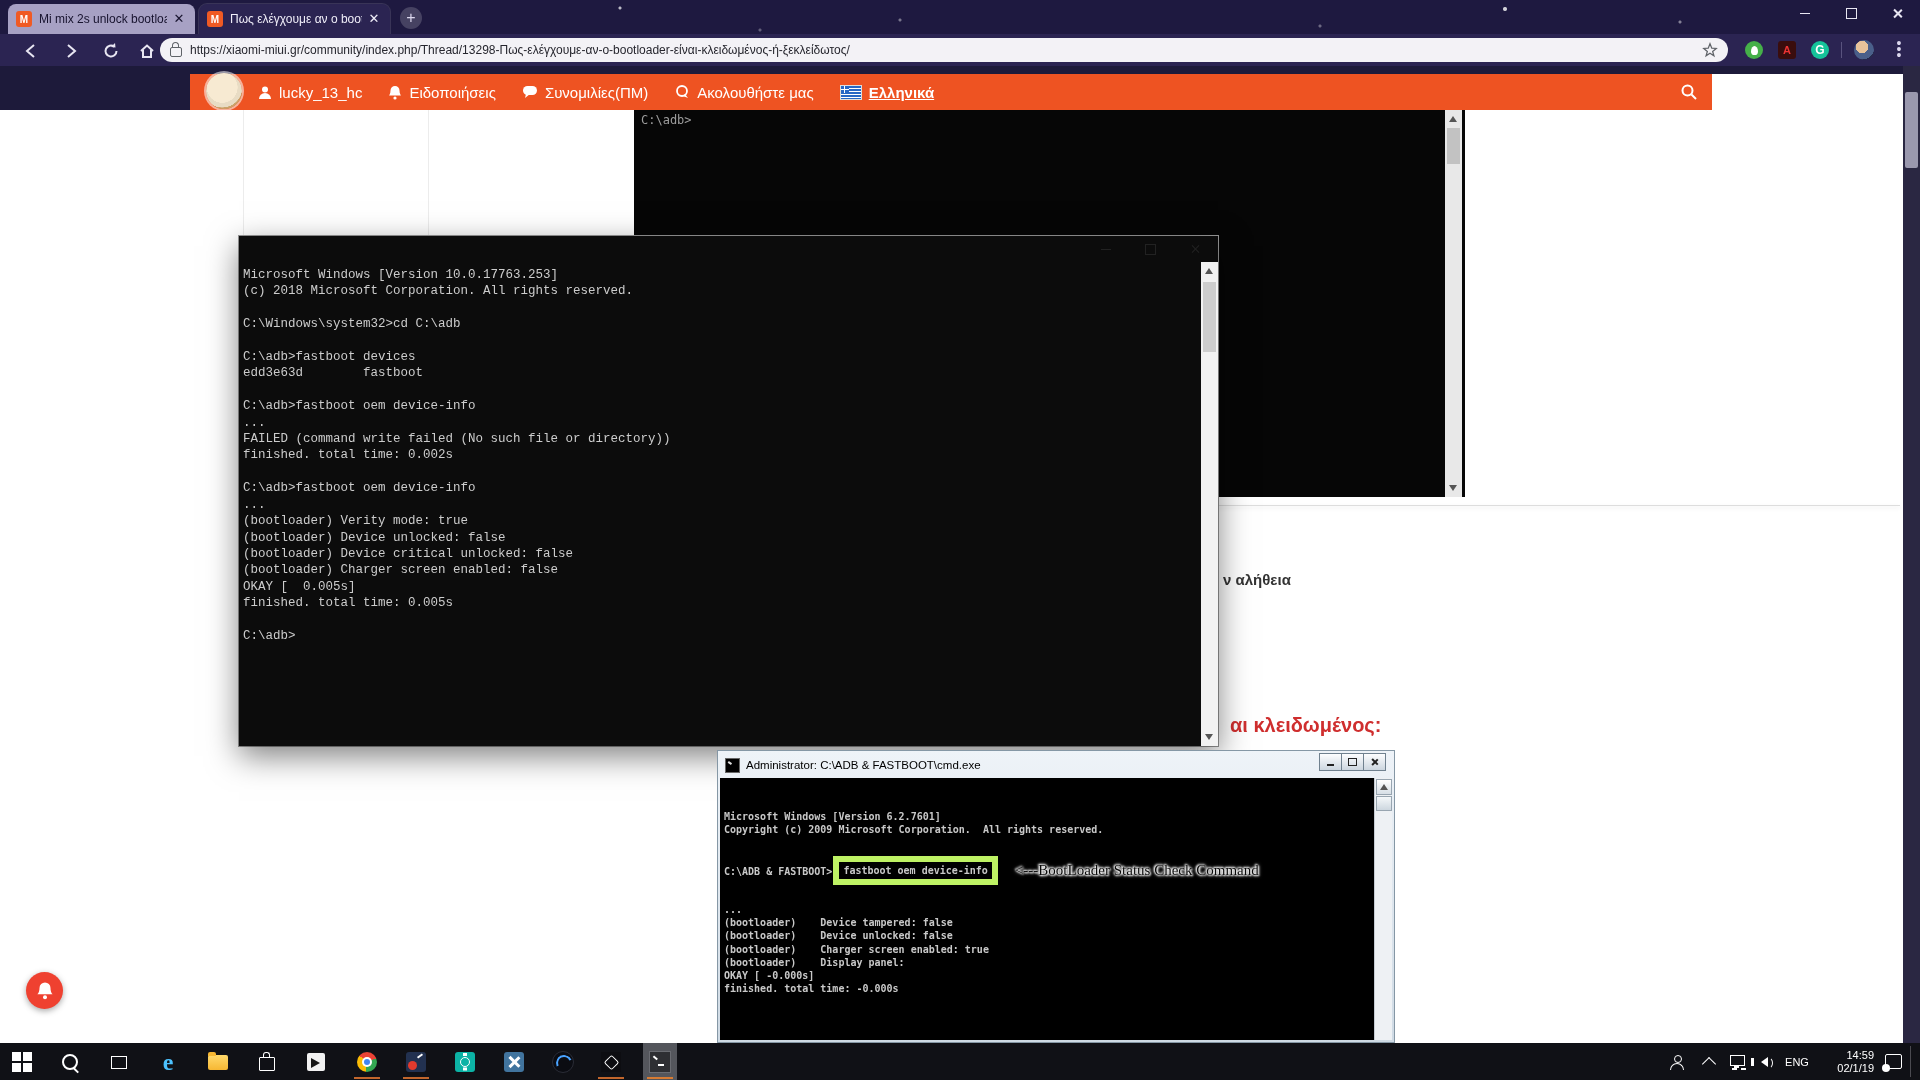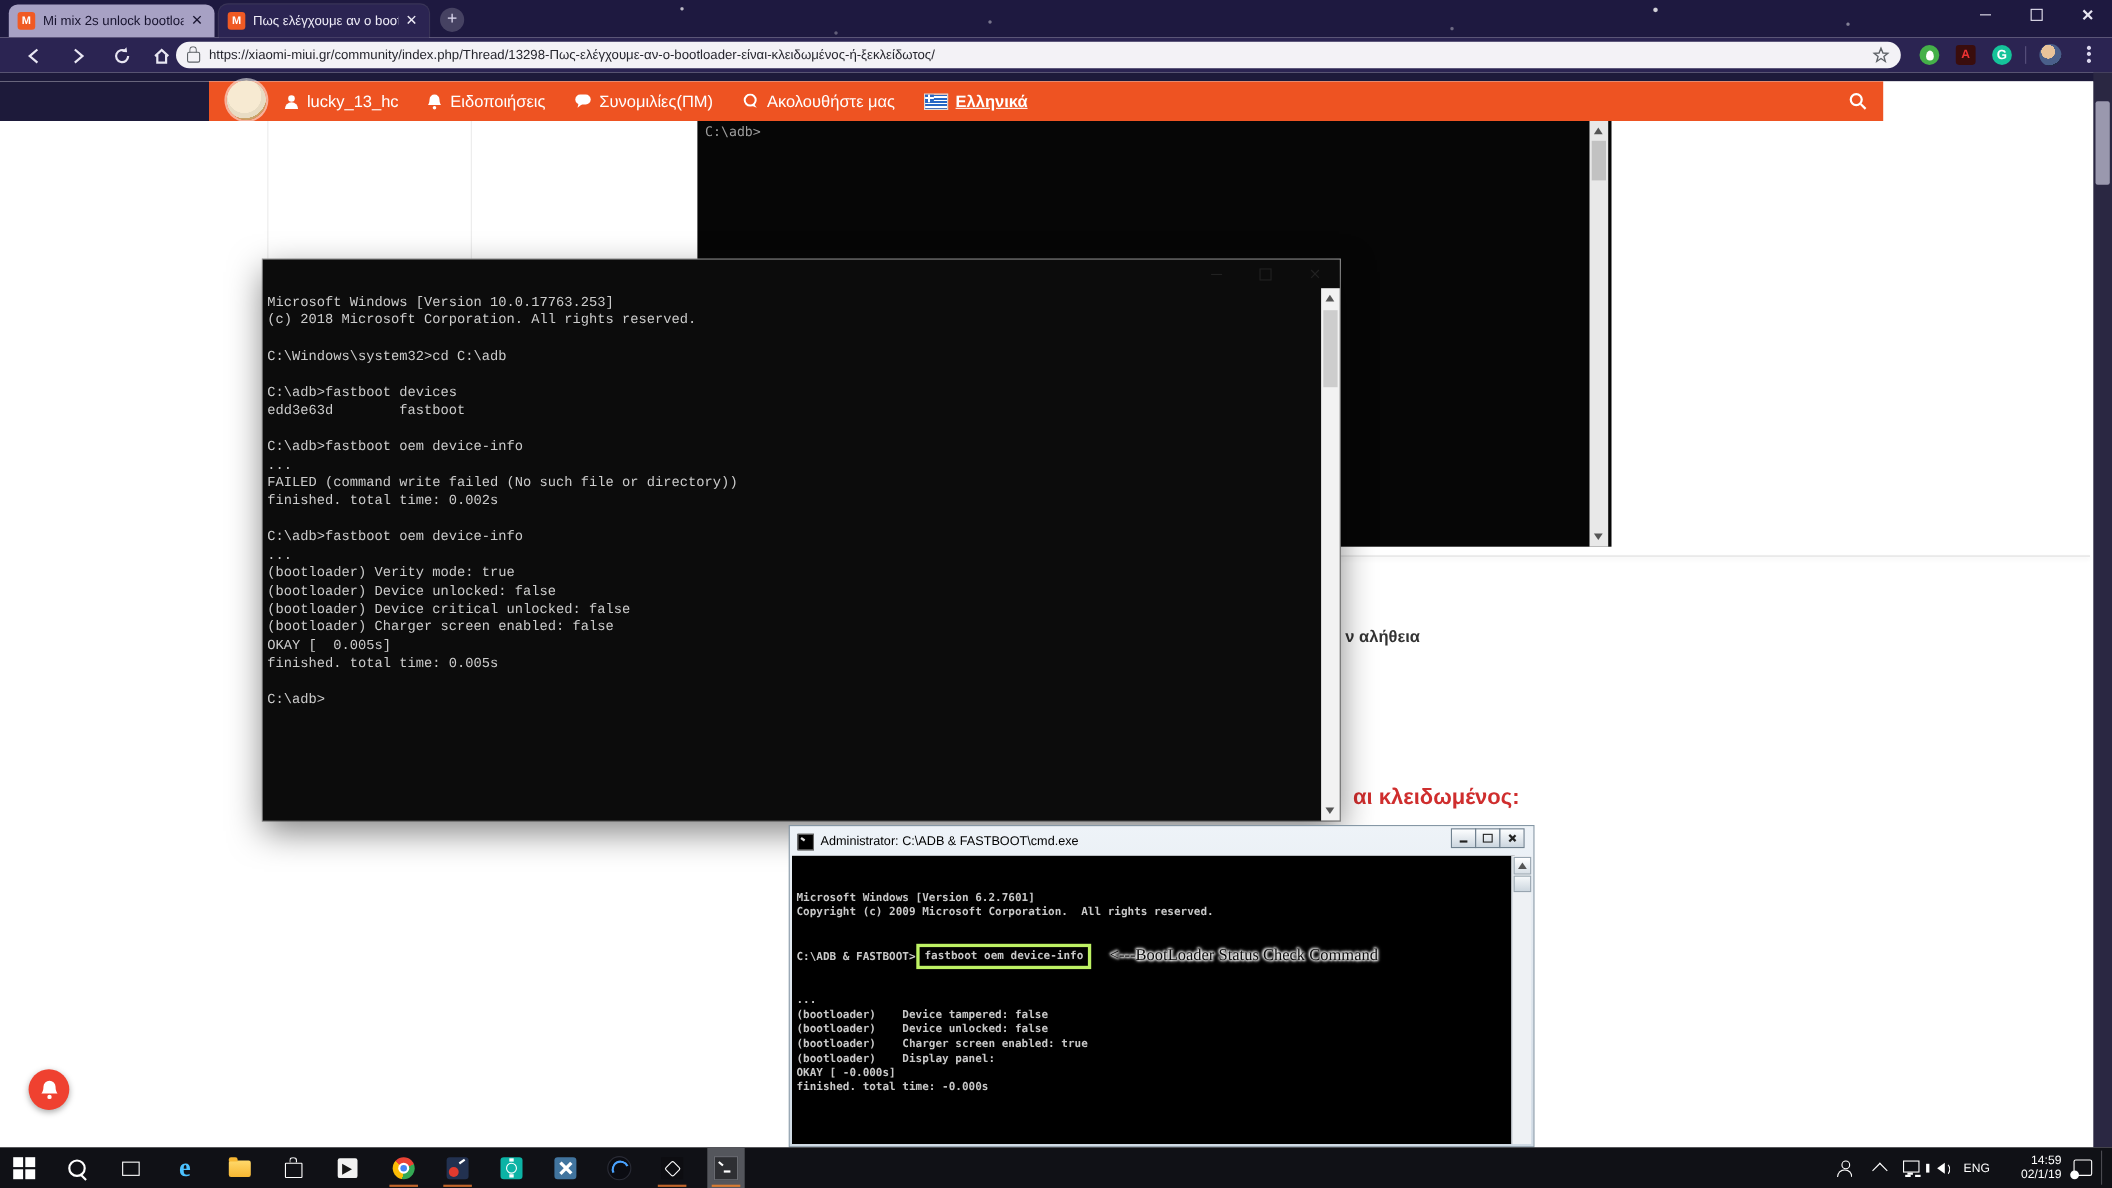--- a/index.html
+++ b/index.html
@@ -115,21 +115,21 @@
     display:flex;align-items:center;justify-content:center;margin-left:-1px;}
   .w7b-min i{width:7px;height:1.5px;background:#222;display:block;margin-top:6px;}
   .w7b-max i{width:7px;height:6px;border:1px solid #222;display:block;}
   .w7b-close i{position:relative;width:8px;height:8px;display:block;}
   .w7b-close i::before,.w7b-close i::after{content:"";position:absolute;left:3.5px;top:0;width:1.5px;height:8px;background:#222;}
   .w7b-close i::before{transform:rotate(45deg);} .w7b-close i::after{transform:rotate(-45deg);}
   .w7-con{position:absolute;left:2px;top:27px;width:657px;bottom:2px;background:#000;overflow:hidden;
     font-family:"DejaVu Sans Mono",monospace;font-size:10px;line-height:13.3px;font-weight:bold;color:#c8c8c8;
     white-space:pre;padding:5px 0 0 4px;box-sizing:border-box;}
   .w7-cmdrow{height:13.3px;white-space:pre;}
-  .w7-boxed{display:inline-block;border:3px solid #bef264;padding:2px 4px;position:relative;top:-1px;margin:-6px 1px;}
+  .w7-boxed{display:inline-block;border:6px solid #bef264;padding:2px 4px;position:relative;top:-1px;margin:-6px 1px;}
   .w7-note{font-family:"Liberation Serif",serif;font-weight:normal;font-size:15px;color:#0a0a0a;margin-left:16px;
     text-shadow:0 0 2px #fff,0 0 3px #fff,0 0 4px #fff,1px 1px 2px #fff,-1px -1px 2px #fff;}
   .w7-sb{position:absolute;right:2px;top:27px;width:17px;bottom:2px;background:#eef1f4;border-left:1px solid #c6cdd4;}
   .w7-sb .btn{position:absolute;left:1px;width:14px;height:14px;border:1px solid #98a5b0;background:linear-gradient(#fff,#d7dfe6);}
   .w7-sb .thumb{position:absolute;left:1px;top:18px;width:14px;height:13px;border:1px solid #98a5b0;background:linear-gradient(#f5f8fa,#cdd7df);}
 
   
   .pg-sb{left:1903px;top:66px;width:17px;height:977px;background:#2a2742;}
   .pg-sb .thumb{position:absolute;left:2px;top:26px;width:13px;height:76px;background:#9a98ae;border-radius:2px;}
 

